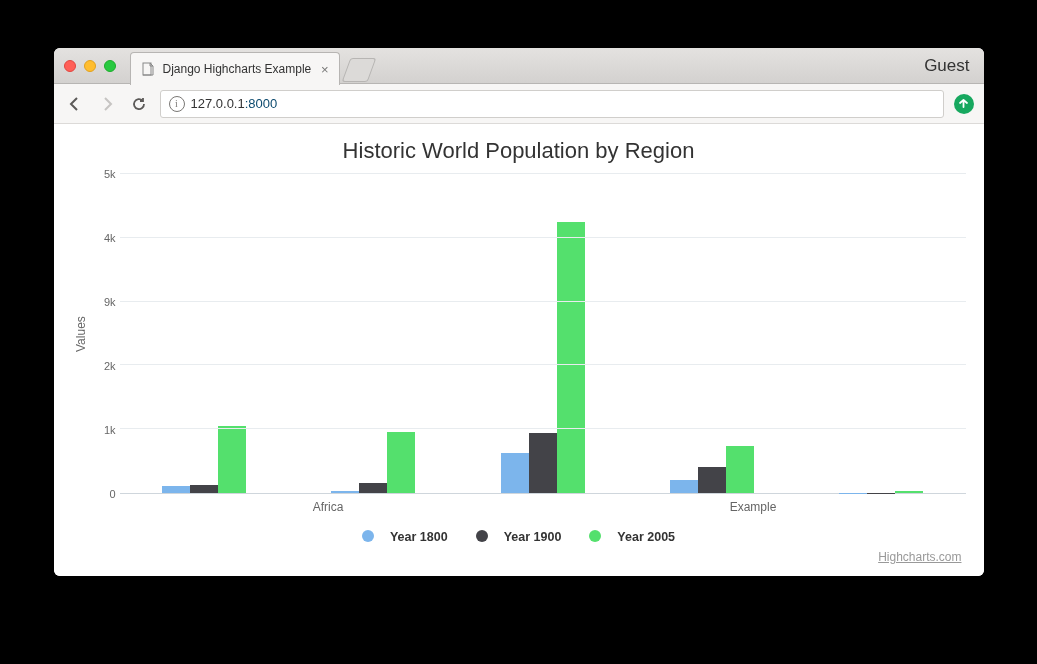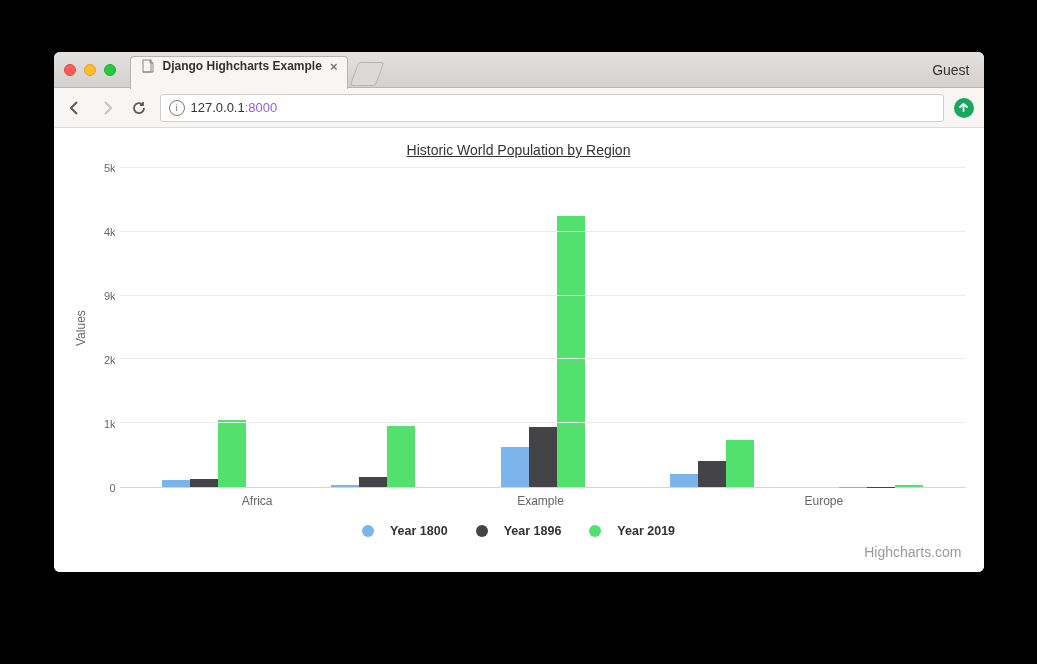--- a/index.html
+++ b/index.html
@@ -36,52 +36,51 @@
       margin-right: 14px;
     }
     .traffic-light {
       width: 12px; height: 12px; border-radius: 50%;
     }
     .tl-close { background: #ff5f57; border: 0.5px solid #e14640; }
     .tl-min   { background: #ffbd2e; border: 0.5px solid #e1a11e; }
     .tl-max   { background: #28c940; border: 0.5px solid #1dad2c; }
     .tab {
       display: flex;
-      align-items: flex-end;
+      align-items: center;
       gap: 8px;
       background: #f7f6f5;
       border: 1px solid #b7b5b3;
       border-bottom: none;
       border-radius: 4px 4px 0 0;
       padding: 16px 10px;
       height: 30px;
       margin-top: 6px;
       font-size: 12px;
       color: #333;
       min-width: 210px;
-      font-weight: bold;
     }
     .tab .favicon {
       width: 14px; height: 14px;
       display: inline-flex; align-items: center; justify-content: center;
     }
     .tab .tab-title { flex: 1; white-space: nowrap; overflow: hidden; text-overflow: ellipsis; }
     .tab .tab-close { color: #777; font-size: 13px; line-height: 1; }
     .newtab {
       width: 26px; height: 24px;
       margin-top: 8px;
       margin-left: 6px;
       background: #dcdad8;
       border: 1px solid #b7b5b3;
       transform: skewX(-20deg);
       border-radius: 3px;
     }
     .guest {
       margin-left: auto;
-      font-size: 14px;
+      font-size: 17px;
       color: #333;
       padding-right: 4px;
     }
     .toolbar {
       background: #f7f6f5;
       height: 40px;
       border-bottom: 1px solid #dcdad8;
       display: flex;
       align-items: center;
       padding: 0 10px;
@@ -103,38 +102,37 @@
       height: 28px;
       padding: 0 8px;
       gap: 6px;
     }
     .info-badge {
       width: 16px; height: 16px; border: 1.5px solid #7a7875; border-radius: 50%;
       display: inline-flex; align-items: center; justify-content: center;
       font-size: 10px; color: #7a7875; font-family: Georgia, serif;
     }
     .url { font-size: 13px; color: #333; }
-    .url .port { color: #8b5cf6; }
+    .url .port { color: #0c4a6e; }
     .ext-icon {
       width: 20px; height: 20px;
       background: #17a85f;
       border-radius: 50%;
       display: inline-flex; align-items: center; justify-content: center;
       color: #fff; font-size: 12px;
     }
     .page {
       background: #fff;
       padding: 14px 18px 12px 18px;
     }
     .chart-title {
       text-align: center;
-      font-size: 14px;
+      font-size: 22px;
       color: #333;
       margin-bottom: 10px;
-      text-decoration: underline;
     }
     .chart-area {
       position: relative;
       height: 320px;
       display: flex;
     }
     .ylabel {
       writing-mode: vertical-rl;
       transform: rotate(180deg);
       text-align: center;
@@ -197,28 +195,29 @@
     }
     .legend {
       display: flex;
       justify-content: center;
       gap: 28px;
       margin-top: 16px;
       font-size: 12.5px;
       font-weight: 600;
       color: #333;
     }
-    .legend-item { display: flex; align-items: center; gap: 16px; }
+    .legend-item { display: flex; align-items: flex-start; gap: 16px; }
     .legend-swatch { width: 12px; height: 12px; border-radius: 50%; }
     .credits {
       text-align: right;
-      font-size: 14px;
+      font-size: 12px;
       color: #999;
       margin-top: 6px;
       padding-right: 4px;
+      text-decoration: underline;
     }
   </style>
 </head>
 <body>
 
 <div class="window">
   <div class="tabbar">
     <div class="traffic-lights">
       <div class="traffic-light tl-close"></div>
       <div class="traffic-light tl-min"></div>
@@ -314,33 +313,32 @@
           <div class="gridline" style="bottom: 40%;"></div>
           <div class="gridline" style="bottom: 60%;"></div>
           <div class="gridline" style="bottom: 80%;"></div>
           <div class="gridline" style="bottom: 100%;"></div>
         </div>
     </div>
 
     <div class="xaxis" id="xaxis">
         <div class="xlabel">Africa</div>
         <div class="xlabel">Example</div>
-        <div class="xlabel">Europe</div>
       </div>
 
     <div class="legend" id="legend">
         <div class="legend-item">
           <span class="legend-swatch" style="background: rgb(124, 181, 236);"></span>
           <span>Year 1800</span>
         </div>
         <div class="legend-item">
           <span class="legend-swatch" style="background: rgb(67, 67, 72);"></span>
-          <span>Year 1896</span>
+          <span>Year 1900</span>
         </div>
         <div class="legend-item">
           <span class="legend-swatch" style="background: rgb(84, 224, 109);"></span>
-          <span>Year 2019</span>
+          <span>Year 2005</span>
         </div>
       </div>
 
     <div class="credits">Highcharts.com</div>
   </div>
 </div>
 
 </body></html>

